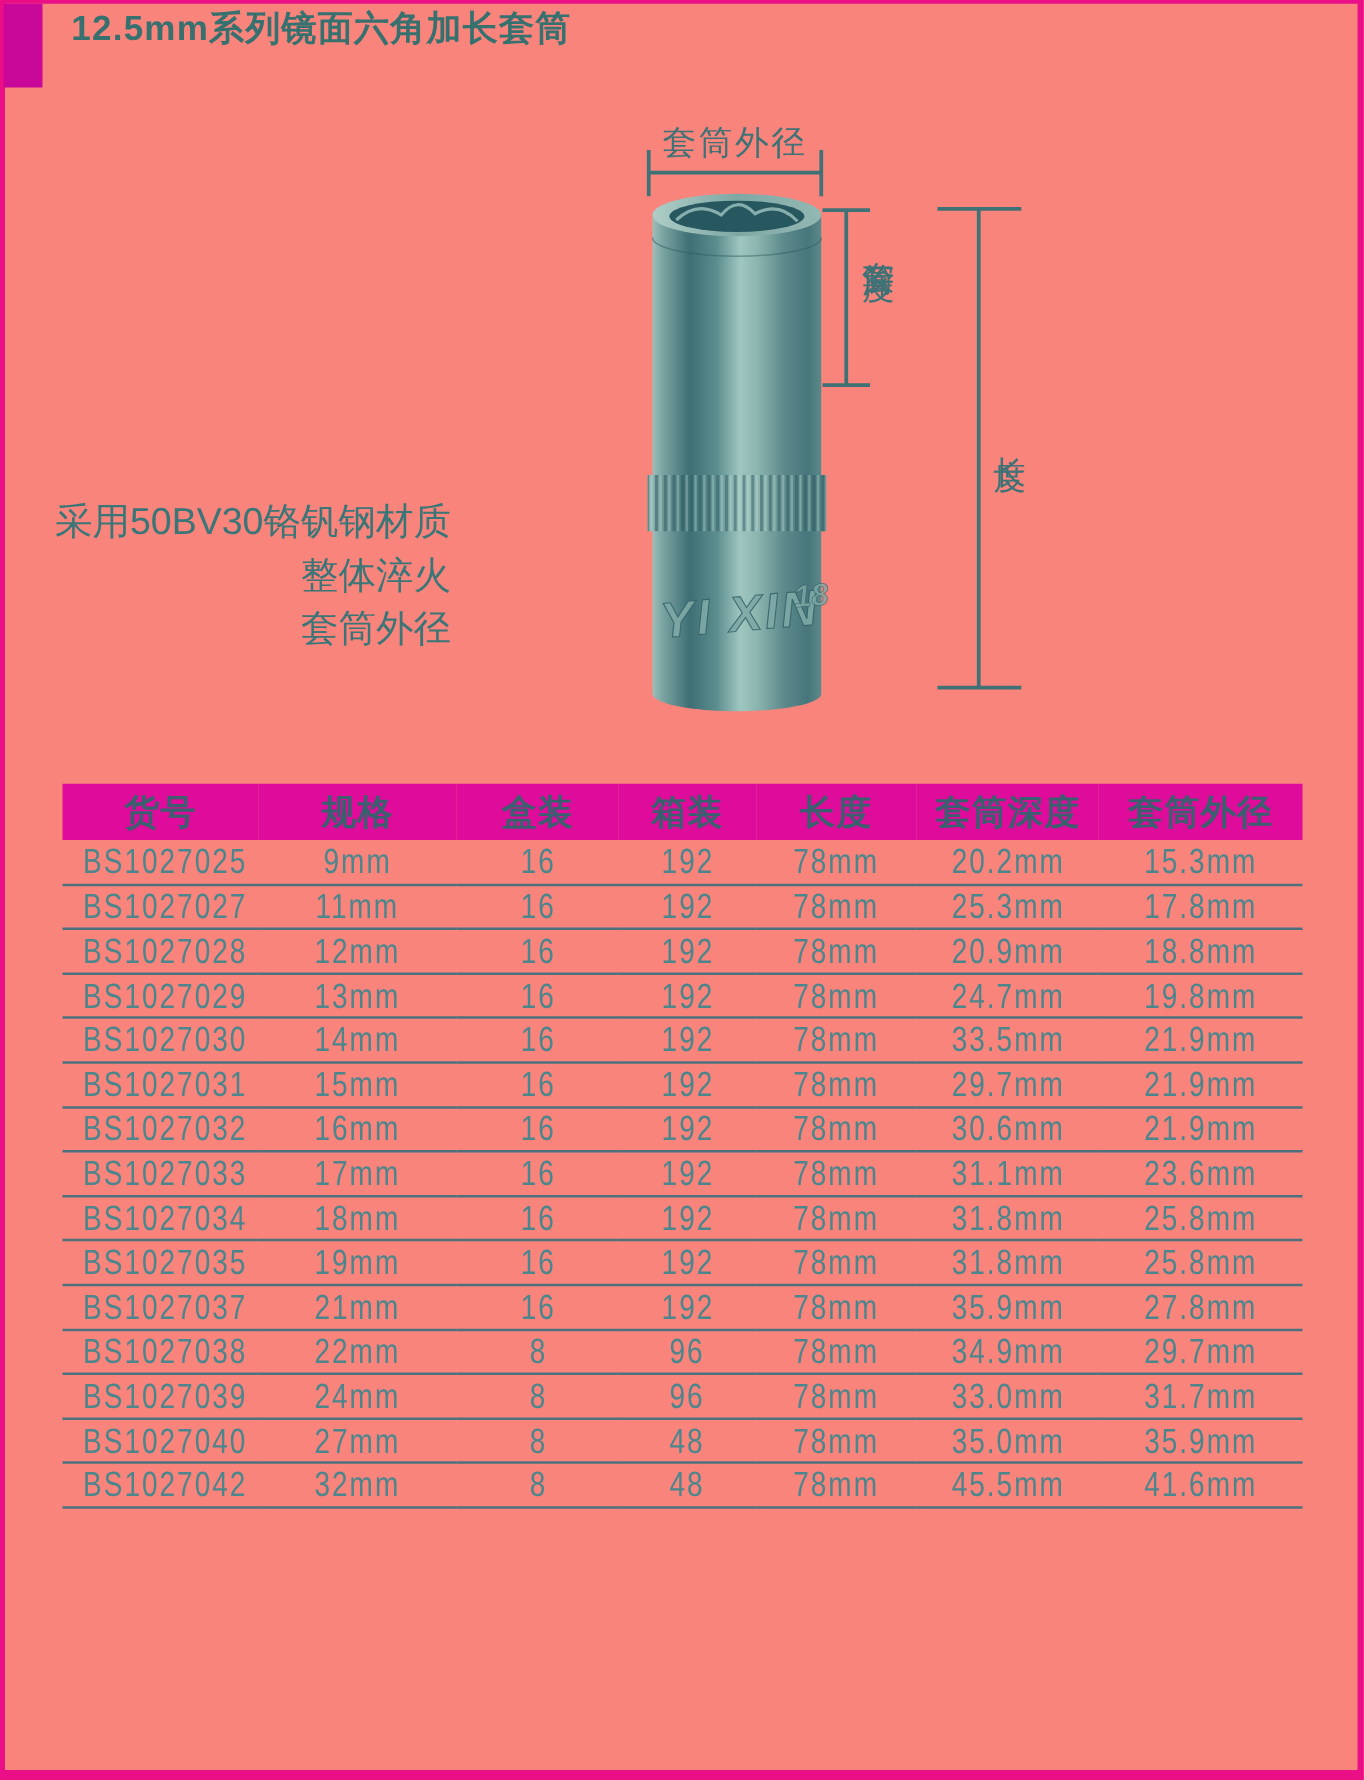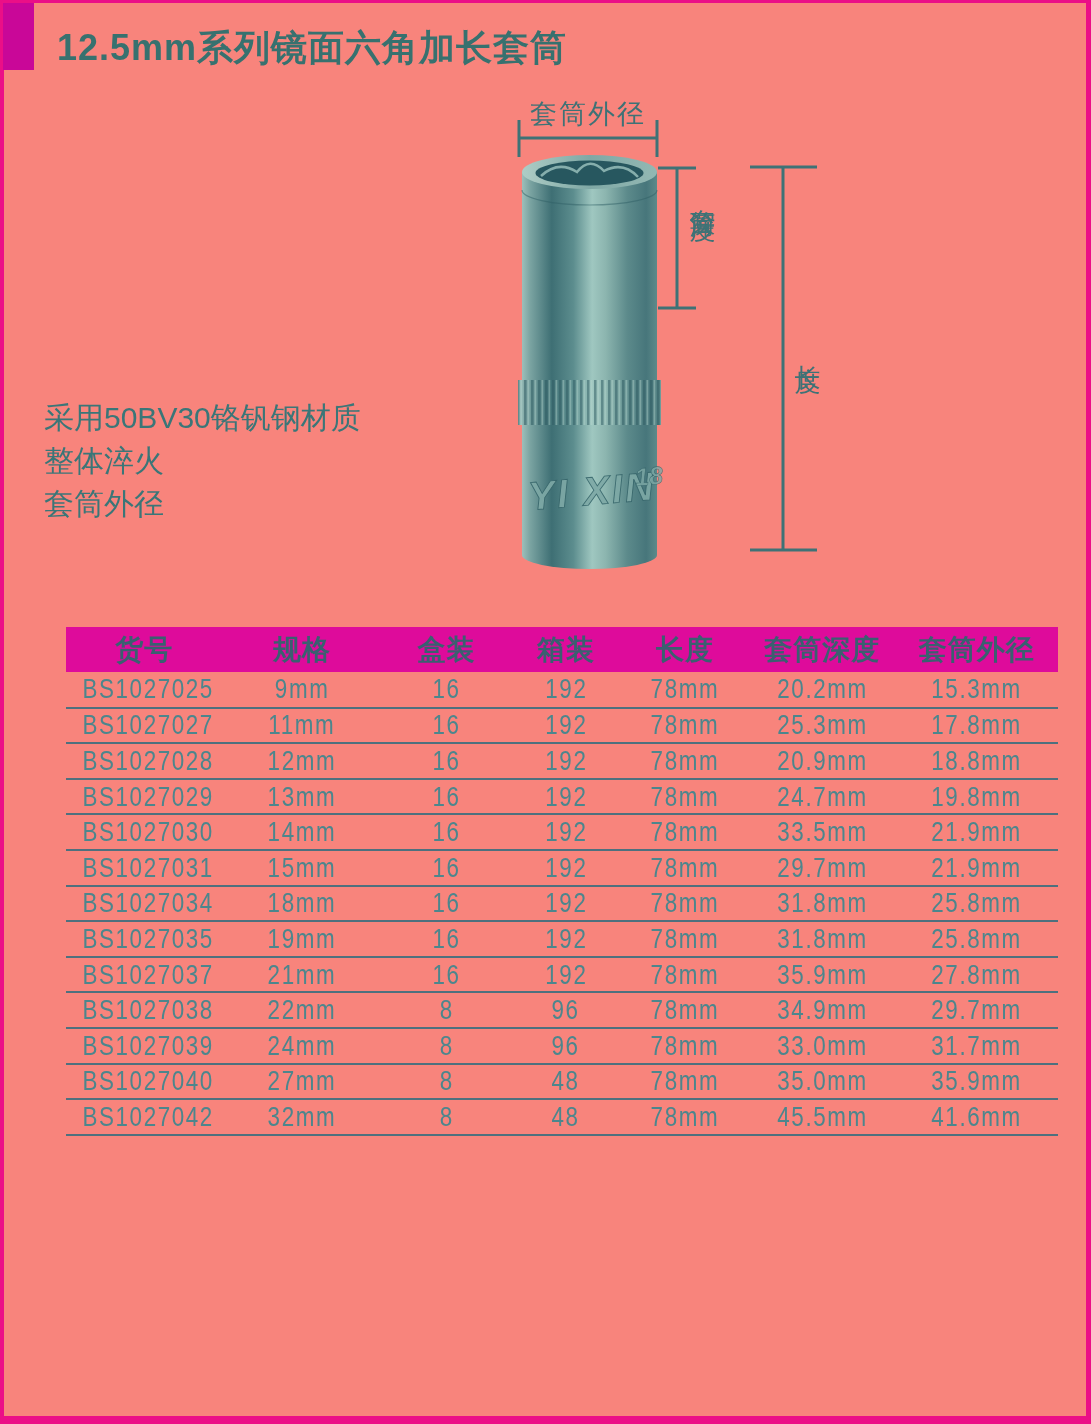--- a/index.html
+++ b/index.html
@@ -9,31 +9,31 @@
   }
   *{box-sizing:border-box;}
   html,body{margin:0;padding:0;}
   body{
     width:1091px;height:1424px;position:relative;overflow:hidden;
     background:var(--page-border);
     font-family:"Liberation Sans","DejaVu Sans",sans-serif;
   }
   .content{position:absolute;left:4px;top:3px;width:1082px;height:1413px;background:var(--page-bg);}
   .corner{position:absolute;left:3px;top:3px;width:31px;height:67px;background:var(--corner-square);z-index:3;}
-  .title{position:absolute;left:57px;top:24px;font-size:36px;font-weight:bold;
+  .title{position:absolute;left:57px;top:4px;font-size:28px;font-weight:bold;
          color:var(--title-text);letter-spacing:1px;white-space:nowrap;z-index:2;}
   .desc{position:absolute;left:44px;top:396px;font-size:30px;color:var(--body-text);
-        line-height:43px;z-index:2;white-space:nowrap;}
+        line-height:43px;z-index:2;white-space:nowrap;text-align:right;}
   .diagram-svg{position:absolute;left:440px;top:90px;z-index:1;}
   .dim-label{position:absolute;color:var(--dim);font-size:27px;z-index:2;white-space:nowrap;}
   .dim-label.horiz{left:488px;top:96px;width:200px;text-align:center;letter-spacing:2px;}
   .dim-label.vert{writing-mode:vertical-rl;text-orientation:upright;letter-spacing:2px;font-size:26px;}
   .depth-pos{left:686px;top:188px;}
   .length-pos{left:791px;top:344px;}
-  .table-wrap{position:absolute;left:66px;top:627px;width:992px;z-index:2;}
+  .table-wrap{position:absolute;left:50px;top:627px;width:992px;z-index:2;}
   table{width:100%;border-collapse:collapse;table-layout:fixed;}
   thead th{height:45px;background:var(--header-band);color:var(--header-text);
            font-size:28px;font-weight:bold;text-align:center;padding:0;letter-spacing:1px;}
   tbody td{height:35.6px;border-bottom:2px solid var(--line);text-align:center;
            color:var(--table-text);font-size:28px;padding:0;vertical-align:middle;}
   tbody td span{display:inline-block;transform:scaleX(0.8);letter-spacing:2px;white-space:nowrap;}
 </style>
 </head>
 <body>
 
@@ -182,20 +182,38 @@
         <tr>
           <td><span>BS1027031</span></td>
           <td><span>15mm</span></td>
           <td><span>16</span></td>
           <td><span>192</span></td>
           <td><span>78mm</span></td>
           <td><span>29.7mm</span></td>
           <td><span>21.9mm</span></td>
         </tr>
         <tr>
+          <td><span>BS1027032</span></td>
+          <td><span>16mm</span></td>
+          <td><span>16</span></td>
+          <td><span>192</span></td>
+          <td><span>78mm</span></td>
+          <td><span>30.6mm</span></td>
+          <td><span>21.9mm</span></td>
+        </tr>
+        <tr>
+          <td><span>BS1027033</span></td>
+          <td><span>17mm</span></td>
+          <td><span>16</span></td>
+          <td><span>192</span></td>
+          <td><span>78mm</span></td>
+          <td><span>31.1mm</span></td>
+          <td><span>23.6mm</span></td>
+        </tr>
+        <tr>
           <td><span>BS1027034</span></td>
           <td><span>18mm</span></td>
           <td><span>16</span></td>
           <td><span>192</span></td>
           <td><span>78mm</span></td>
           <td><span>31.8mm</span></td>
           <td><span>25.8mm</span></td>
         </tr>
         <tr>
           <td><span>BS1027035</span></td>

